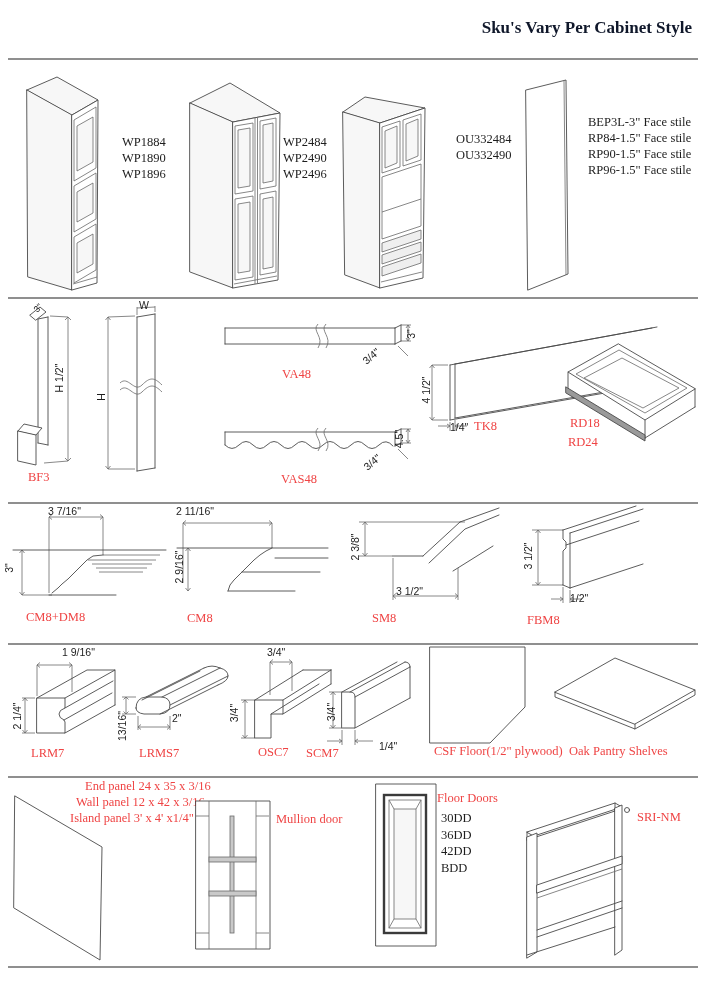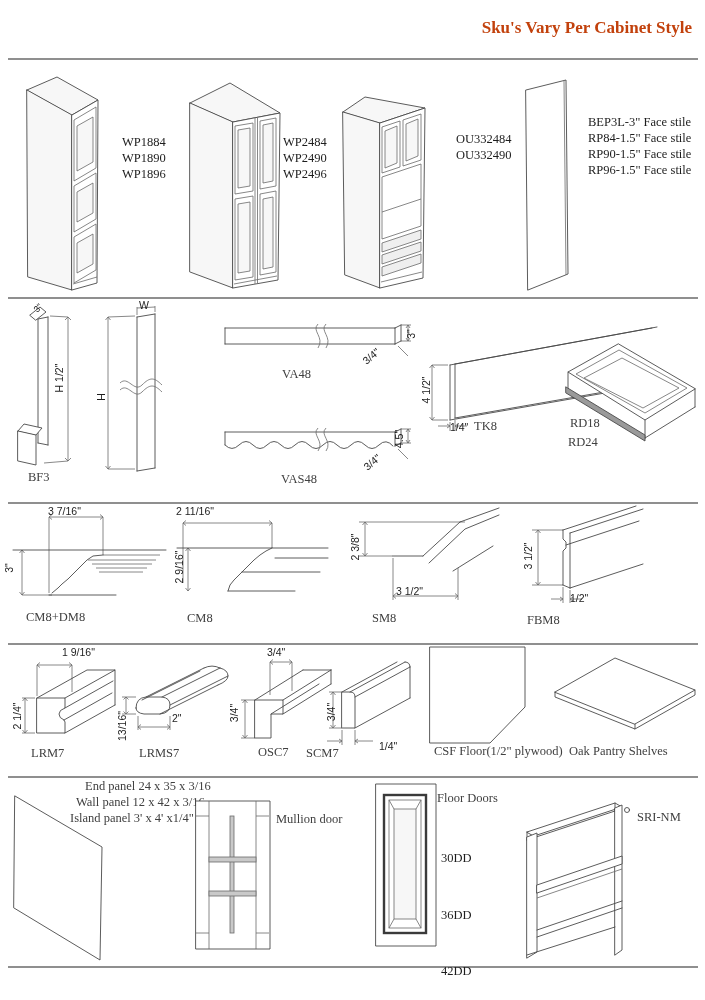--- a/index.html
+++ b/index.html
@@ -1,25 +1,25 @@
 <!DOCTYPE html>
 <html><head>
 <meta charset="utf-8">
 <style>
   html,body{margin:0;padding:0;background:#fff;}
   .page{position:relative;width:705px;height:1000px;background:#fff;overflow:hidden;
         font-family:"Liberation Serif",serif;}
   .hr{position:absolute;left:8px;width:690px;height:2px;background:#8f8f8f;}
-  .title{position:absolute;right:13px;top:18px;font-weight:bold;font-size:17px;color:#c2410c;
+  .title{position:absolute;right:13px;top:18px;font-weight:bold;font-size:17px;color:#0f172a;
          font-family:"Liberation Serif",serif;white-space:nowrap;}
-  .lbl{position:absolute;font-family:"Liberation Serif",serif;font-size:12.5px;color:#404040;white-space:nowrap;}
+  .lbl{position:absolute;font-family:"Liberation Serif",serif;font-size:12.5px;color:#ef4444;white-space:nowrap;}
   .grp{position:absolute;font-family:"Liberation Serif",serif;font-size:12.5px;color:#1d1d1d;}
   .grp span{display:block;white-space:nowrap;}
   .lh16 span{line-height:16px;}
-  .lh165 span{line-height:16.5px;margin-top:40px;}
+  .lh165 span{line-height:16.5px;}
   .lh17 span{line-height:17px;}
   .dim{position:absolute;font-family:"Liberation Sans",sans-serif;font-size:10.5px;color:#1d1d1d;white-space:nowrap;}
   .vdim{transform:translate(-50%,-50%) rotate(-90deg);}
   .ddim{transform:translate(-50%,-50%) rotate(-40deg);}
   .d45{transform:translate(-50%,-50%) rotate(-45deg);font-size:9px;}
   svg{position:absolute;overflow:visible;}
   svg .s{stroke:#4a4a4a;fill:none;stroke-width:0.9;stroke-linecap:round;stroke-linejoin:round;}
   svg .s2{stroke:#6a6a6a;fill:none;stroke-width:0.8;}
   svg .fw{fill:#ffffff;}
   svg .fl{fill:#f7f7f7;}

